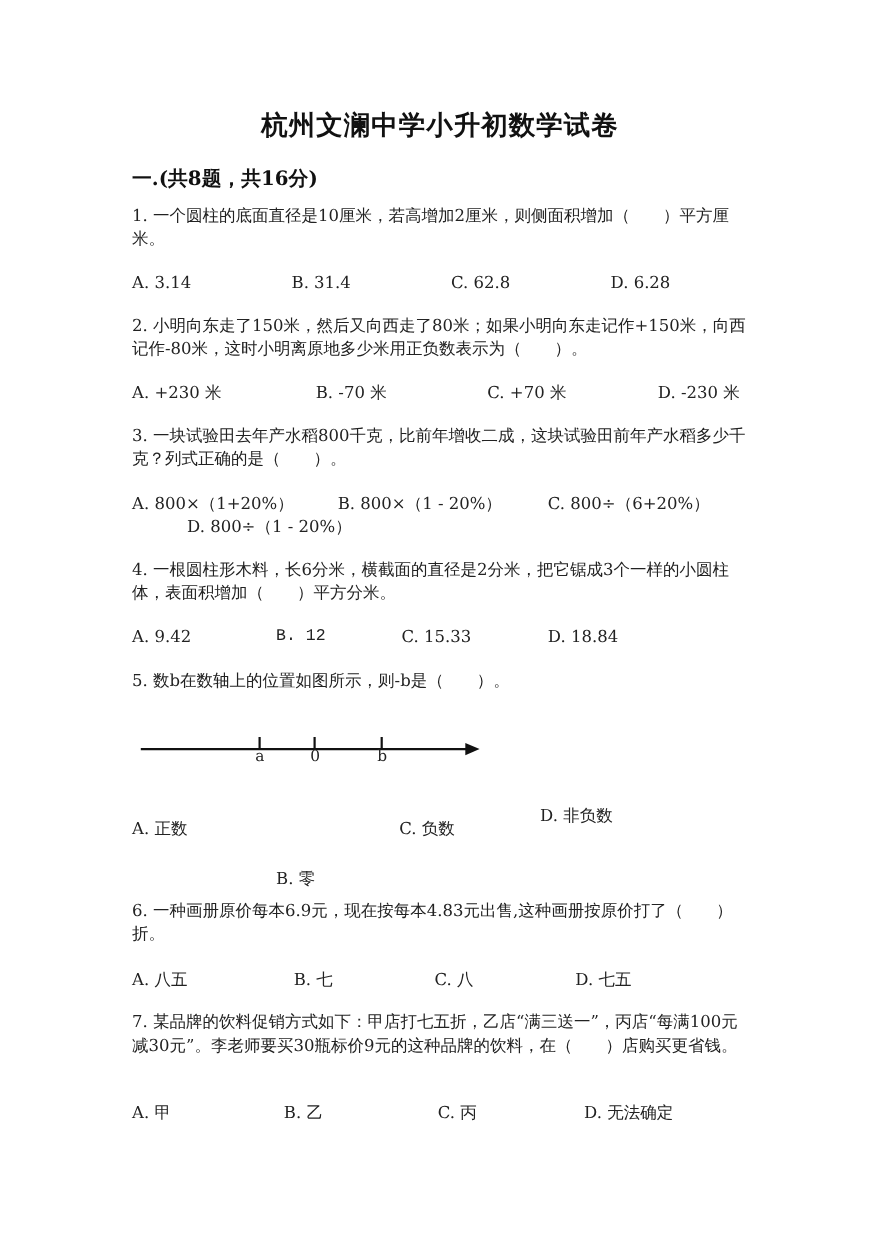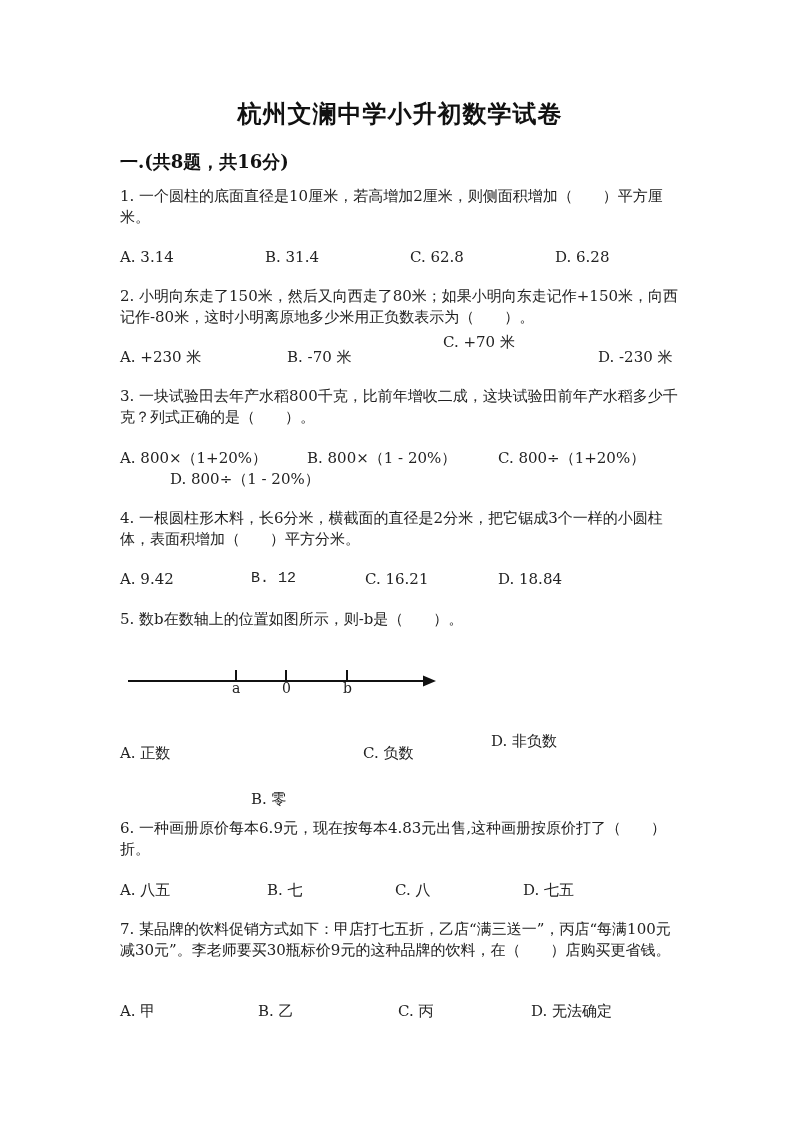--- a/index.html
+++ b/index.html
@@ -20,33 +20,33 @@
 
 <div class="q" style="top:186px;">1. 一个圆柱的底面直径是10厘米，若高增加2厘米，则侧面积增加（　　）平方厘米。</div>
 <div class="opt" style="left:120px;top:248px;">A. 3.14</div>
 <div class="opt" style="left:265px;top:248px;">B. 31.4</div>
 <div class="opt" style="left:410px;top:248px;">C. 62.8</div>
 <div class="opt" style="left:555px;top:248px;">D. 6.28</div>
 
 <div class="q" style="top:286px;">2. 小明向东走了150米，然后又向西走了80米；如果小明向东走记作+150米，向西记作-80米，这时小明离原地多少米用正负数表示为（　　）。</div>
 <div class="opt" style="left:120px;top:348px;">A. +230 米</div>
 <div class="opt" style="left:287px;top:348px;">B. -70 米</div>
-<div class="opt" style="left:443px;top:333px;">C. +70 米</div>
+<div class="opt" style="left:443px;top:348px;">C. +70 米</div>
 <div class="opt" style="left:598px;top:348px;">D. -230 米</div>
 
 <div class="q" style="top:386px;">3. 一块试验田去年产水稻800千克，比前年增收二成，这块试验田前年产水稻多少千克？列式正确的是（　　）。</div>
 <div class="opt" style="left:120px;top:449px;">A. 800×（1+20%）</div>
 <div class="opt" style="left:307px;top:449px;">B. 800×（1 - 20%）</div>
-<div class="opt" style="left:498px;top:449px;">C. 800÷（1+20%）</div>
+<div class="opt" style="left:498px;top:449px;">C. 800÷（6+20%）</div>
 <div class="opt" style="left:170px;top:470px;">D. 800÷（1 - 20%）</div>
 
 <div class="q" style="top:508px;">4. 一根圆柱形木料，长6分米，横截面的直径是2分米，把它锯成3个一样的小圆柱体，表面积增加（　　）平方分米。</div>
 <div class="opt" style="left:120px;top:570px;">A. 9.42</div>
 <div class="opt" style="left:251px;top:570px;font-family:Liberation Mono, monospace;">B. 12</div>
-<div class="opt" style="left:365px;top:570px;">C. 16.21</div>
+<div class="opt" style="left:365px;top:570px;">C. 15.33</div>
 <div class="opt" style="left:498px;top:570px;">D. 18.84</div>
 
 <div class="q" style="top:609px;">5. 数b在数轴上的位置如图所示，则-b是（　　）。</div>
 
 <svg class="numline" width="330" height="45" viewBox="0 0 330 45">
   <line x1="8" y1="21" x2="306" y2="21" stroke="#111" stroke-width="2"></line>
   <polygon points="316,21 303,15.5 303,26.5" fill="#111"></polygon>
   <line x1="116" y1="10" x2="116" y2="21" stroke="#111" stroke-width="2"></line>
   <line x1="166" y1="10" x2="166" y2="21" stroke="#111" stroke-width="2"></line>
   <line x1="227" y1="10" x2="227" y2="21" stroke="#111" stroke-width="2"></line>

